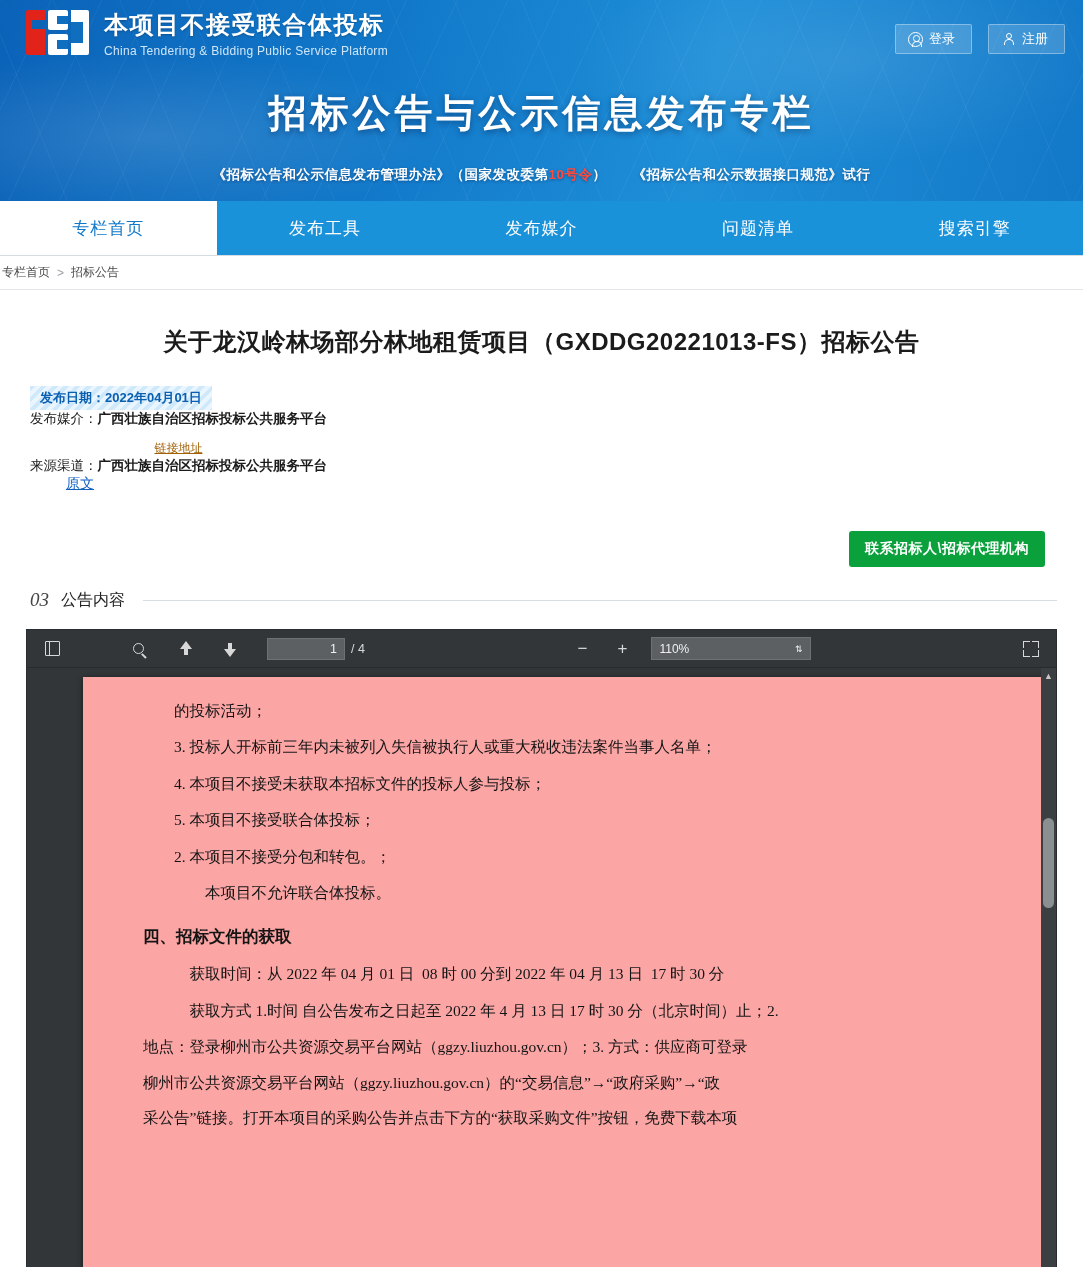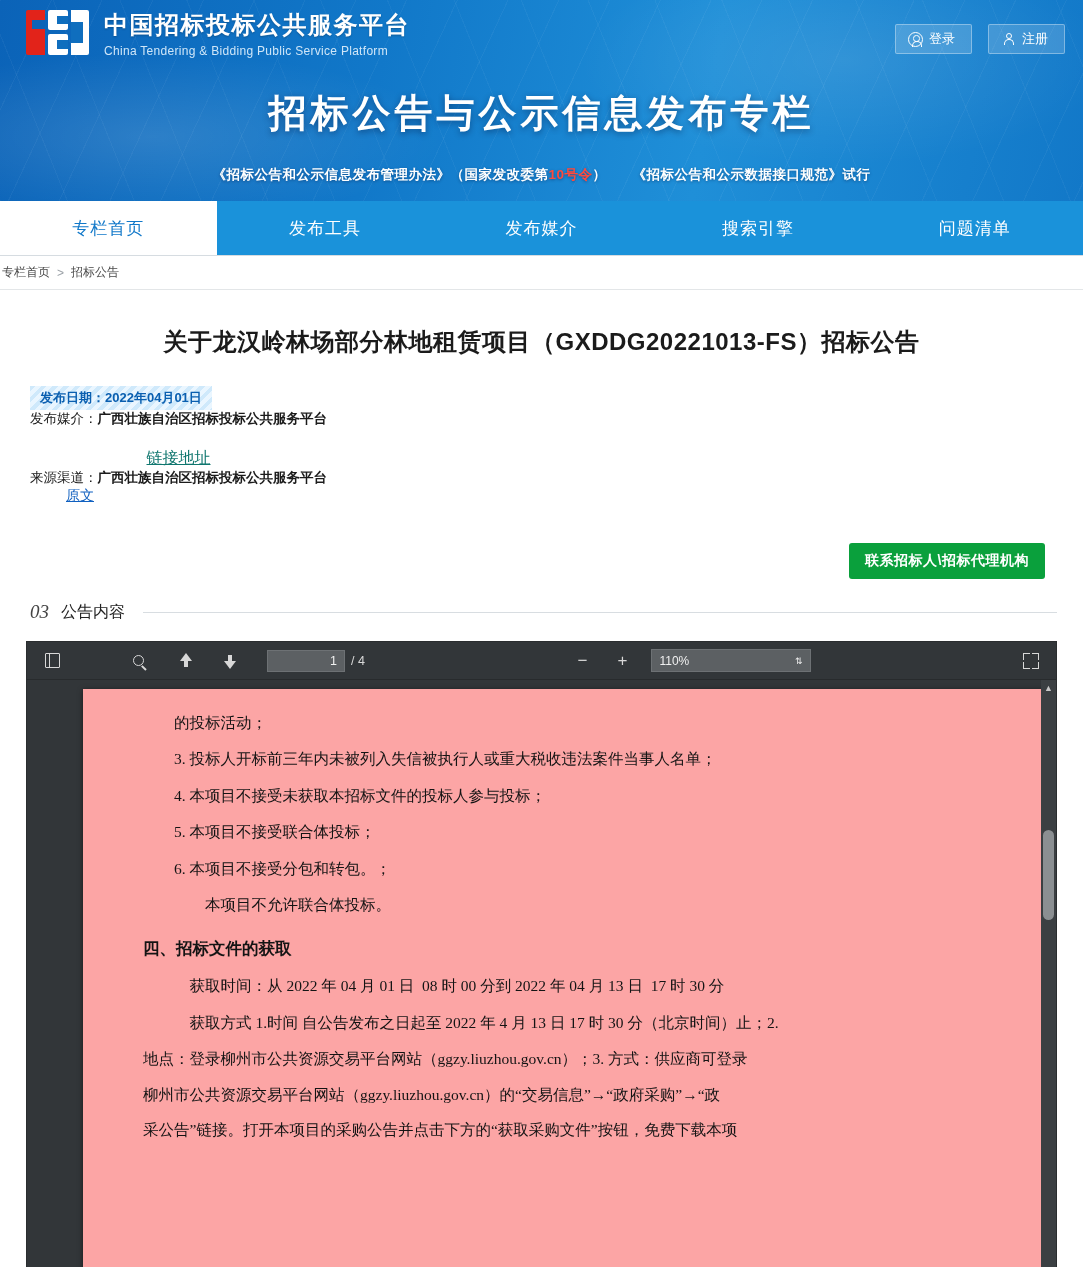--- a/index.html
+++ b/index.html
@@ -167,21 +167,21 @@
   }
   .meta-date {
     font-weight: bold; color: #0a5fb0; font-size: 13px;
     background: repeating-linear-gradient(135deg,#cfe9fb 0 4px,#eaf6ff 4px 8px);
     padding: 3px 10px;
     white-space: nowrap;
   }
   .meta-cell { display: flex; flex-direction: column; align-items: center; }
   .meta-cell .line1 b { font-weight: bold; }
   .meta-link {
-    color: #0f766e; font-size: 16px; text-decoration: underline; cursor: pointer; margin-top: 20px;
+    color: #a16207; font-size: 12px; text-decoration: underline; cursor: pointer; margin-top: 12px;
   }
   .meta-spacer-1 { width: 28px; }
   .meta-spacer-2 { flex: 1; }
   .meta-source { white-space: nowrap; }
   .meta-origin {
     color: #1060c0; text-decoration: underline; cursor: pointer; font-size: 14px;
     margin-left: 36px;
   }
 
   .contact-wrap { display: flex; justify-content: flex-end; margin-top: 38px; padding-right: 12px; }
@@ -346,21 +346,21 @@
 
 <div class="header">
   <div class="logo-block">
     <div class="logo-mark">
       <div class="red"></div>
         <div class="white1"></div>
         <div class="white2"></div>
         <div class="white3"></div>
     </div>
     <div class="logo-text">
-      <div class="cn">中国招标投标公共服务平台</div>
+      <div class="cn">本项目不接受联合体投标</div>
       <div class="en">China Tendering &amp; Bidding Public Service Platform</div>
     </div>
   </div>
 
   <div class="auth-group">
     <div class="auth-btn">
       <span class="uicon"></span>
       <span>登录</span>
     </div>
     <div class="auth-btn plain">
@@ -372,22 +372,22 @@
   <div class="banner-title">招标公告与公示信息发布专栏</div>
   <div class="banner-sub">
     <span>《招标公告和公示信息发布管理办法》（国家发改委第</span><span class="hl">10号令</span><span>）</span><span class="gap"></span><span>《招标公告和公示数据接口规范》试行</span>
   </div>
 </div>
 
 <div class="nav">
   <div class="nav-item active">专栏首页</div>
   <div class="nav-item">发布工具</div>
   <div class="nav-item">发布媒介</div>
+  <div class="nav-item">问题清单</div>
   <div class="nav-item">搜索引擎</div>
-  <div class="nav-item">问题清单</div>
 </div>
 
 <div class="crumb">
   <a>专栏首页</a>
   <span class="sep">&gt;</span>
   <span>招标公告</span>
 </div>
 
 <div class="article">
   <div class="art-title">关于龙汉岭林场部分林地租赁项目（GXDDG20221013-FS）招标公告</div>
@@ -456,21 +456,21 @@
 
     <div class="pdf-stage">
       <div class="side-rail"></div>
 
       <div class="pdf-page">
         <div class="pdf-text">
           <p class="ind">的投标活动；</p>
           <p class="ind">3. 投标人开标前三年内未被列入失信被执行人或重大税收违法案件当事人名单；</p>
           <p class="ind">4. 本项目不接受未获取本招标文件的投标人参与投标；</p>
           <p class="ind">5. 本项目不接受联合体投标；</p>
-          <p class="ind">6. 本项目不接受分包和转包。；</p>
+          <p class="ind">2. 本项目不接受分包和转包。；</p>
           <p class="ind" style="text-indent:4em">本项目不允许联合体投标。</p>
           <p class="head">四、招标文件的获取</p>
           <p class="ind" style="text-indent:3em">获取时间：从 2022 年 04 月 01 日  08 时 00 分到 2022 年 04 月 13 日  17 时 30 分</p>
           <p class="ind" style="text-indent:3em">获取方式 1.时间 自公告发布之日起至 2022 年 4 月 13 日 17 时 30 分（北京时间）止；2.</p>
           <p class="flow">地点：登录柳州市公共资源交易平台网站（ggzy.liuzhou.gov.cn）；3. 方式：供应商可登录</p>
           <p class="flow">柳州市公共资源交易平台网站（ggzy.liuzhou.gov.cn）的“交易信息”→“政府采购”→“政</p>
           <p class="flow">采公告”链接。打开本项目的采购公告并点击下方的“获取采购文件”按钮，免费下载本项</p>
         </div>
       </div>
 

